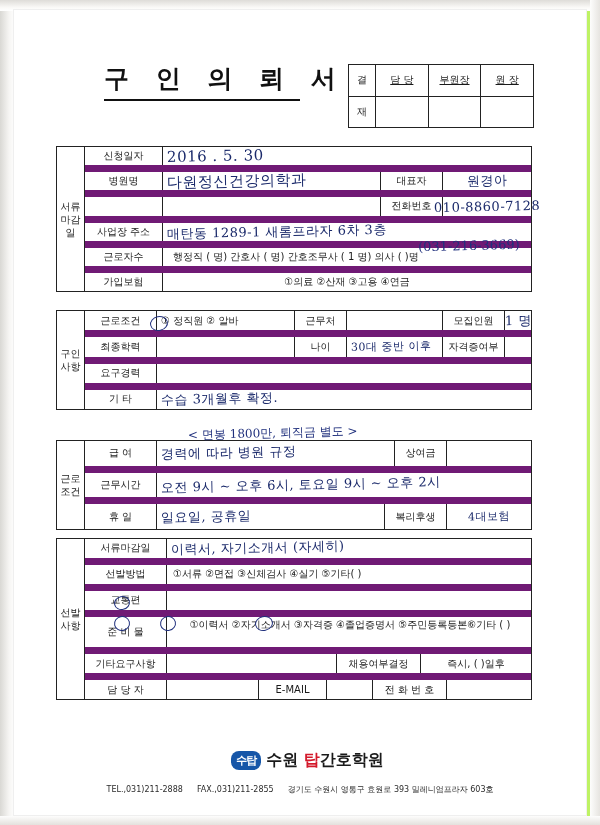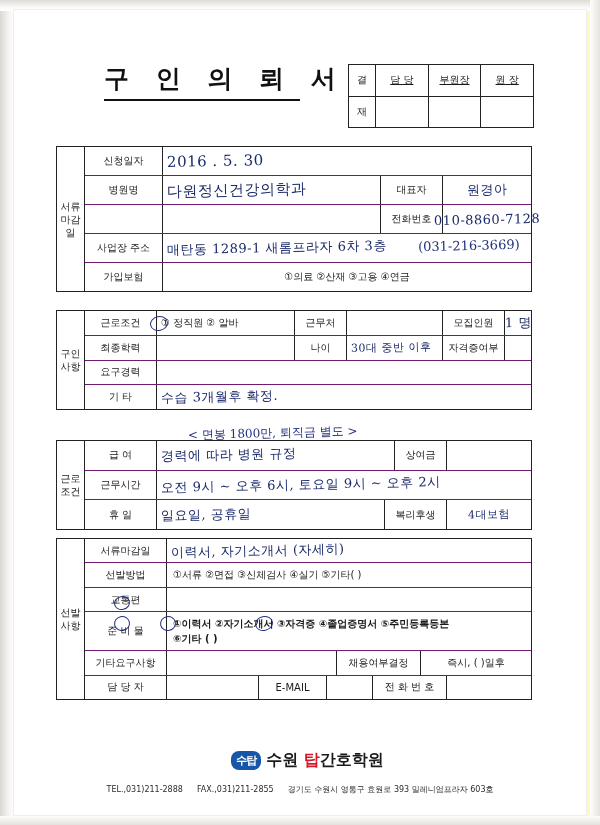--- a/index.html
+++ b/index.html
@@ -12,21 +12,21 @@
     height: 825px;
     font-family: "DejaVu Sans", "Liberation Sans", sans-serif;
     color: #1a1a1a;
     position: relative;
     overflow: hidden;
   }
   .page {
     position: absolute;
     left: 0; top: 0;
     width: 600px; height: 825px;
-    background: #fef9c3;
+    background: #bef264;
   }
   
   .paper {
     position: absolute;
     left: 14px; top: 10px;
     width: 572px; height: 805px;
     background: #ffffff;
     box-shadow: 0 0 0 1px #efefef;
   }
   .edge-left {
@@ -124,21 +124,21 @@
   }
   .rows {
     position: absolute;
     left: 28px; top: 0; right: 0; bottom: 0;
     display: flex;
     flex-direction: column;
   }
   .row {
     flex: 1;
     display: flex;
-    border-bottom: 1px solid #701a75;
+    border-bottom: 7px solid #701a75;
     box-sizing: border-box;
     min-height: 0;
   }
   .row:last-child { border-bottom: none; }
   .cell {
     border-right: 1px solid #222;
     box-sizing: border-box;
     display: flex;
     align-items: center;
     font-size: 10px;
@@ -287,20 +287,24 @@
         </div>
       </div>
 
       <div class="row">
         <div class="cell lbl" style="width:78px;">사업장 주소</div>
         <div class="cell val" style="flex:1;">
           <span class="hw">매탄동 1289-1 새롬프라자 6차 3층</span>
         </div>
       </div>
 
+      <div class="row">
+        <div class="cell lbl" style="width:78px;">근로자수</div>
+        <div class="cell val" style="flex:1; padding-left:10px;">행정직 (    명)   간호사 (    명)   간호조무사 (  1  명)   의사 (    )명</div>
+      </div>
 
       <div class="row">
         <div class="cell lbl" style="width:78px;">가입보험</div>
         <div class="cell val center" style="flex:1;">①의료     ②산재     ③고용     ④연금</div>
       </div>
 
     </div>
   </div>
 
   <div class="hw-abs" style="left:418px; top:238px; font-size:13px;">(031-216-3669)</div>
@@ -398,21 +402,21 @@
         <div class="cell val" style="flex:1; padding-left:6px;">①서류   ②면접   ③신체검사   ④실기   ⑤기타(                    )</div>
       </div>
 
       <div class="row">
         <div class="cell lbl" style="width:82px;">교통편</div>
         <div class="cell val" style="flex:1;"></div>
       </div>
 
       <div class="row" style="flex:1.6;">
         <div class="cell lbl" style="width:82px;">준 비 물</div>
-        <div class="cell" style="flex:1; flex-direction:column; align-items:flex-start; justify-content:center; padding-left:6px;font-weight:bold;">
+        <div class="cell" style="flex:1; align-items:flex-start; justify-content:center; padding-left:6px;">
           <span style="font-size:10px; line-height:15px;">①이력서  ②자기소개서  ③자격증  ④졸업증명서  ⑤주민등록등본</span>
           <span style="font-size:10px; line-height:15px;">⑥기타 (                                                        )</span>
         </div>
       </div>
 
       <div class="row">
         <div class="cell lbl" style="width:82px;">기타요구사항</div>
         <div class="cell val" style="flex:1;"></div>
         <div class="cell lbl" style="width:84px;">채용여부결정</div>
         <div class="cell val center" style="width:110px;">즉시, (       )일후</div>

